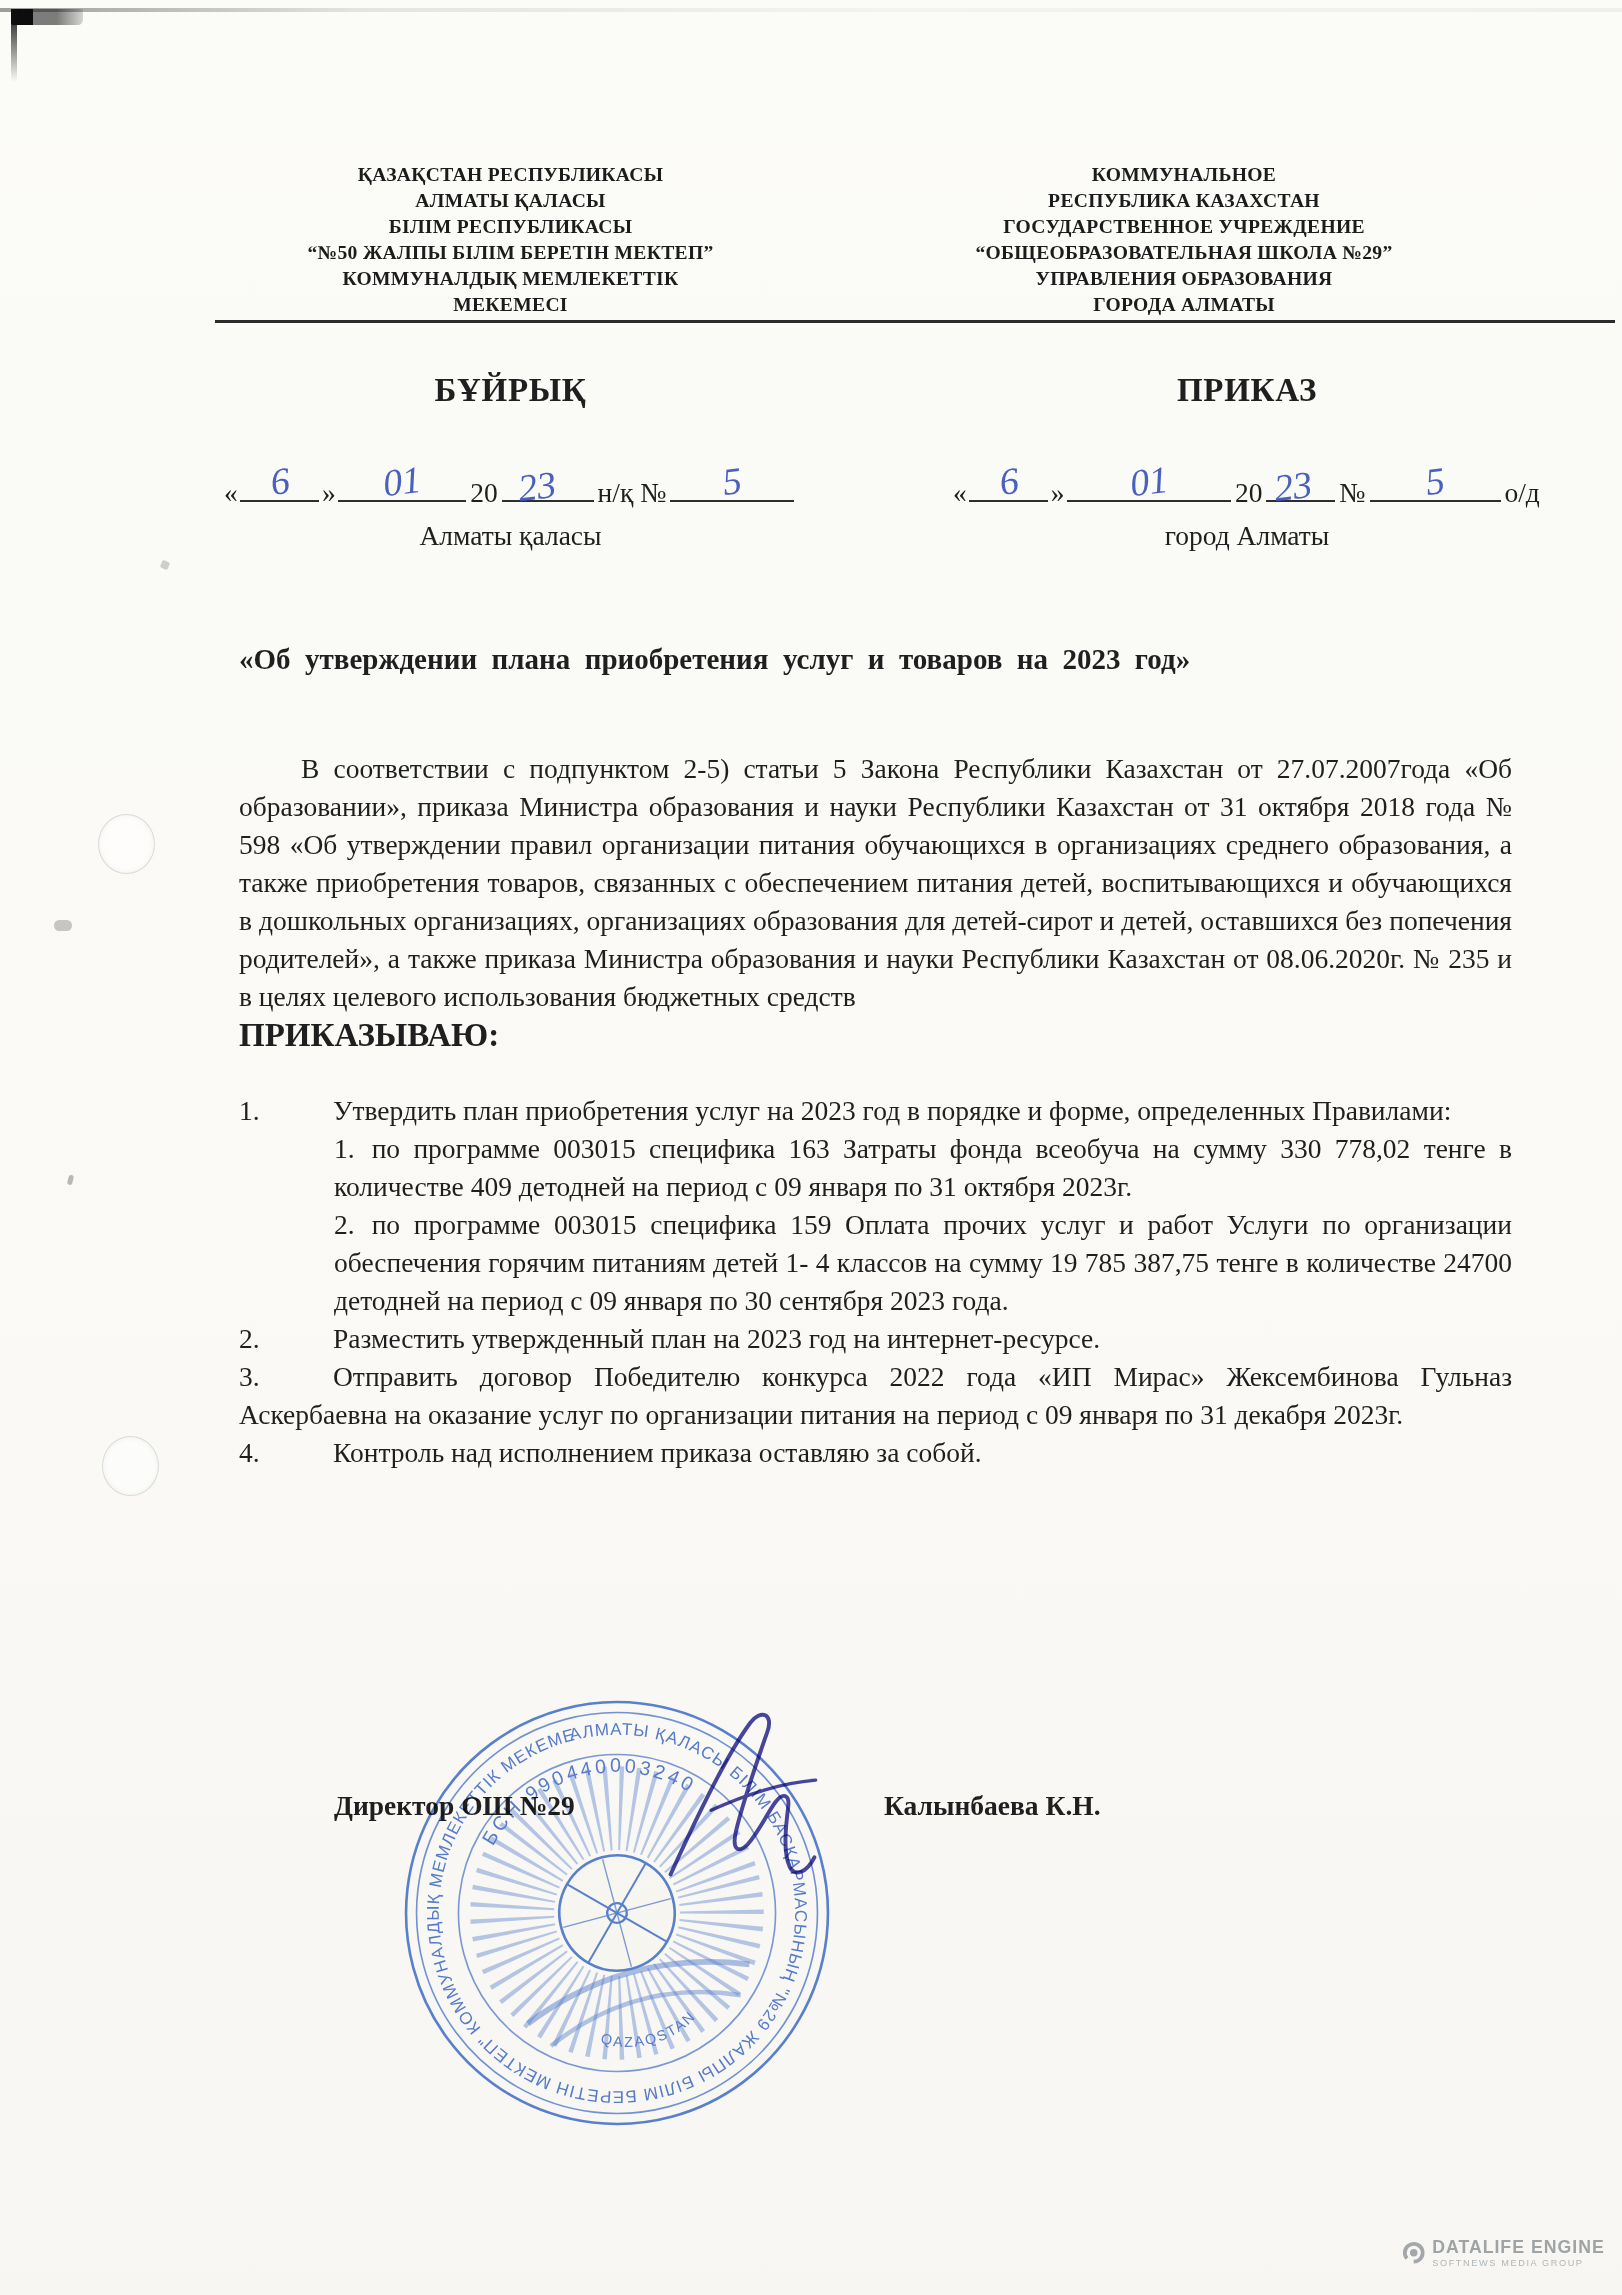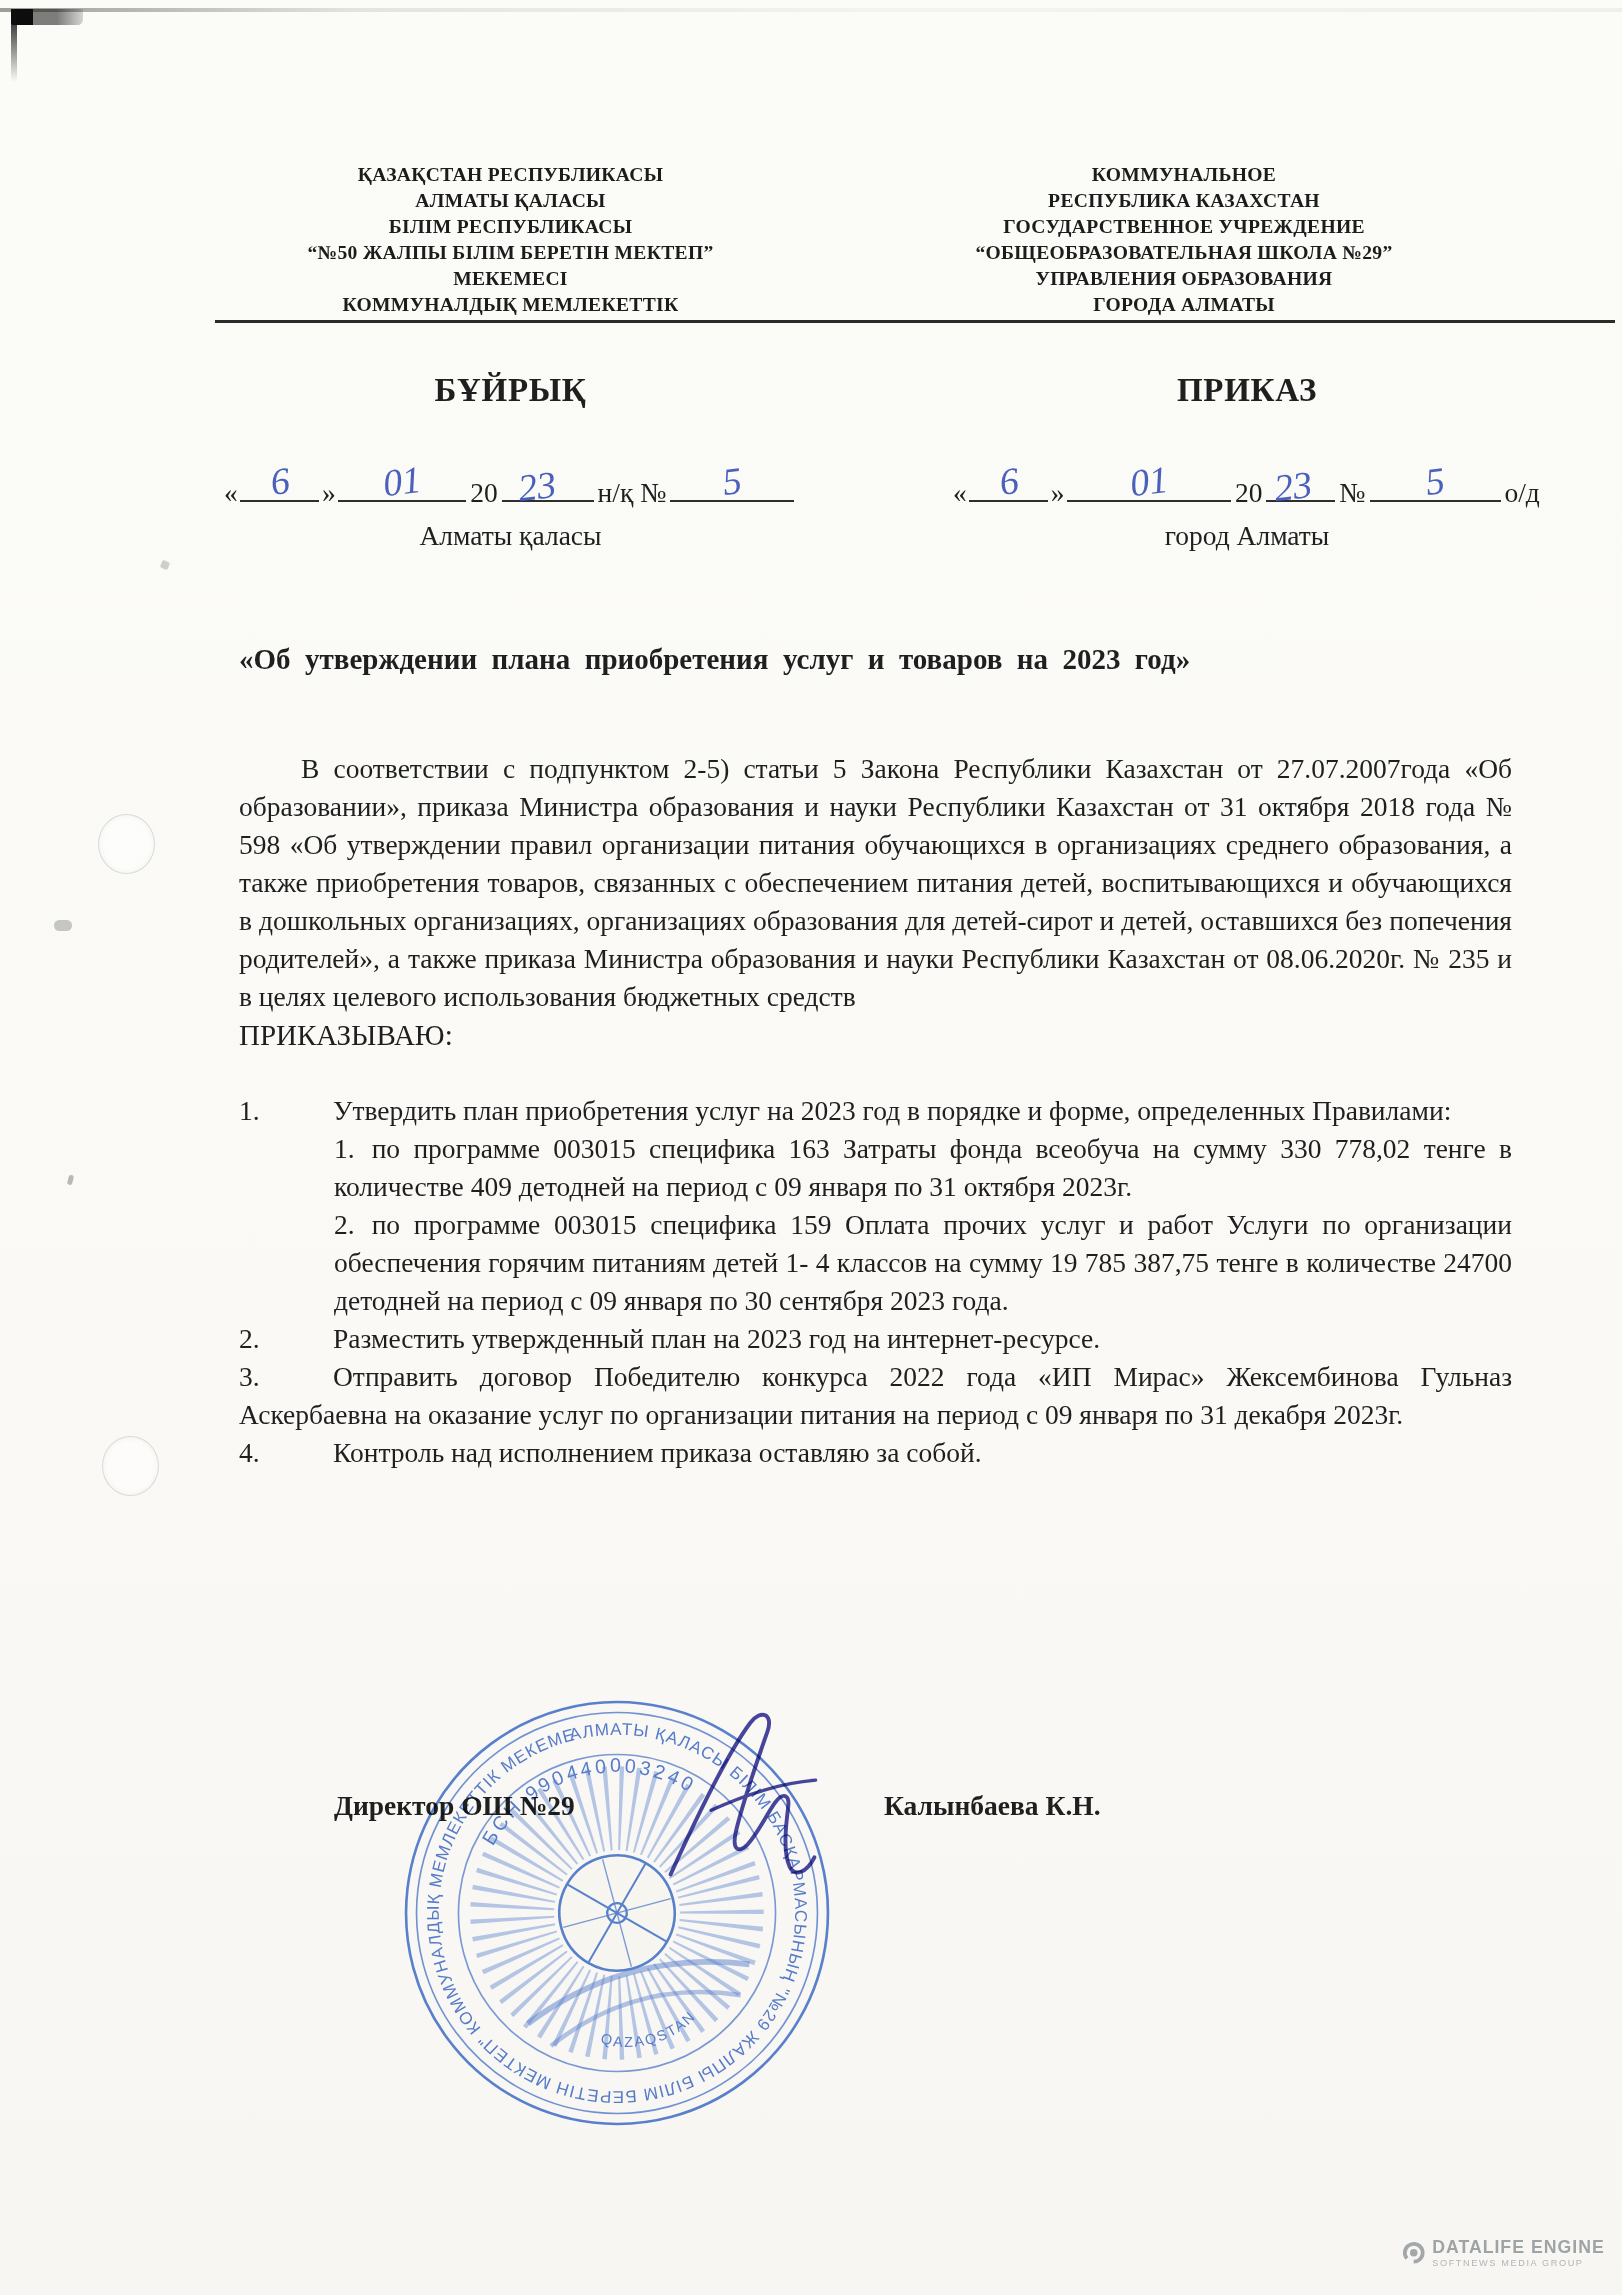--- a/index.html
+++ b/index.html
@@ -31,21 +31,21 @@
   .hand{position:absolute;left:50%;bottom:0;transform:translateX(-50%) rotate(-7deg);color:#3d54b8;font-size:38px;font-style:italic;font-weight:400;line-height:1;opacity:.92;}
   .hand.yr{bottom:-5.2px;left:38%;}
   .printed{margin:0 1.3px;}
   .place{margin-top:11.8px;font-size:27.5px;}
   
   .doc-title{position:absolute;top:643px;left:239px;width:1283px;margin:0;font-size:29px;font-weight:bold;word-spacing:7.2px;}
   .flow{position:absolute;top:750px;left:239px;width:1273px;font-size:27.5px;line-height:38px;}
   .par{margin:0;text-align:justify;}
   .par.first{text-indent:62px;}
   .par.nojust{text-align:left;}
-  .resolve{margin:0;font-size:29px;font-weight:normal;text-align:left;}
+  .resolve{margin:0;font-size:33px;font-weight:bold;text-align:left;}
   .items-block{margin-top:38px;}
   .inum{display:inline-block;min-width:26px;}
   .itab{display:inline-block;width:68px;}
   .subitems{margin-left:95px;width:1178px;}
   .snum{display:inline-block;}
   .stab{display:inline-block;width:17px;}
   
   .sig-row{position:absolute;top:1790px;left:239px;width:1273px;height:39px;font-size:27.5px;font-weight:bold;}
   .sig-role{position:absolute;left:95px;top:0;}
   .sig-name{position:absolute;left:645px;top:0;}
@@ -71,22 +71,22 @@
   <div class="speck-a"></div>
   <div class="speck-b"></div>
   <div class="speck-c"></div>
 
   <header class="letterhead">
     <div class="lh-col lh-left">
       <div>ҚАЗАҚСТАН РЕСПУБЛИКАСЫ</div>
       <div>АЛМАТЫ ҚАЛАСЫ</div>
       <div>БІЛІМ РЕСПУБЛИКАСЫ</div>
       <div>“№50 ЖАЛПЫ БІЛІМ БЕРЕТІН МЕКТЕП”</div>
+      <div>КОММУНАЛДЫҚ МЕМЛЕКЕТТІК</div>
       <div>МЕКЕМЕСІ</div>
-      <div>КОММУНАЛДЫҚ МЕМЛЕКЕТТІК</div>
     </div>
     <div class="lh-col lh-right">
       <div>КОММУНАЛЬНОЕ</div>
       <div>РЕСПУБЛИКА КАЗАХСТАН</div>
       <div>ГОСУДАРСТВЕННОЕ УЧРЕЖДЕНИЕ</div>
       <div>“ОБЩЕОБРАЗОВАТЕЛЬНАЯ ШКОЛА №29”</div>
       <div>УПРАВЛЕНИЯ ОБРАЗОВАНИЯ</div>
       <div>ГОРОДА АЛМАТЫ</div>
     </div>
   </header>

